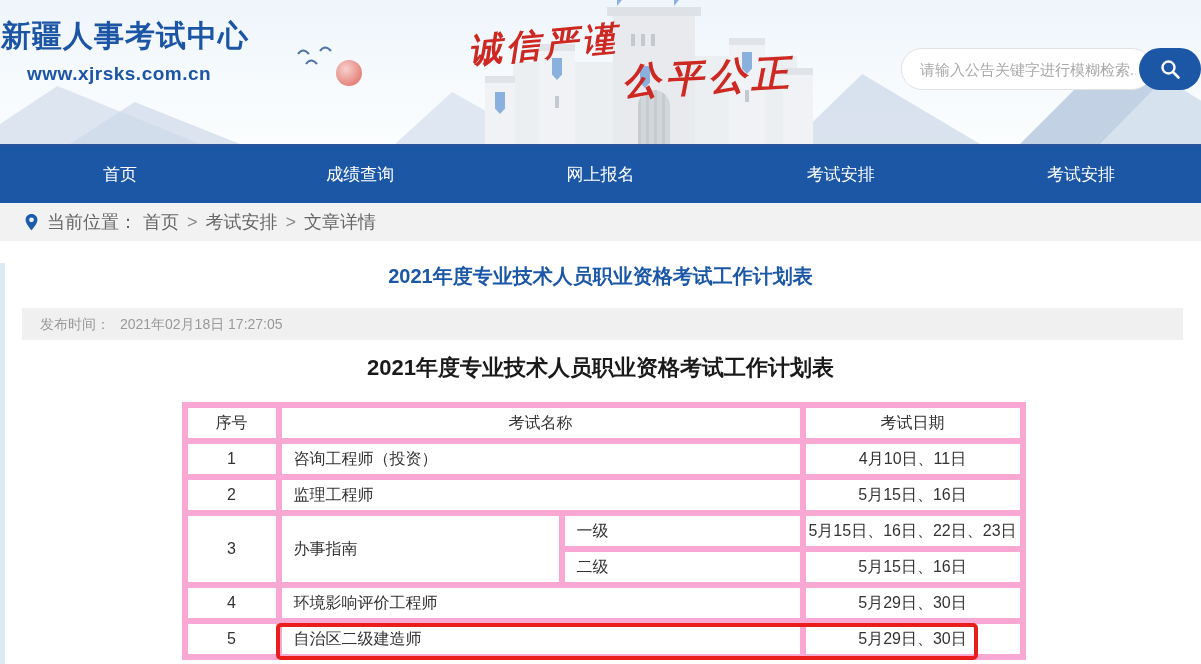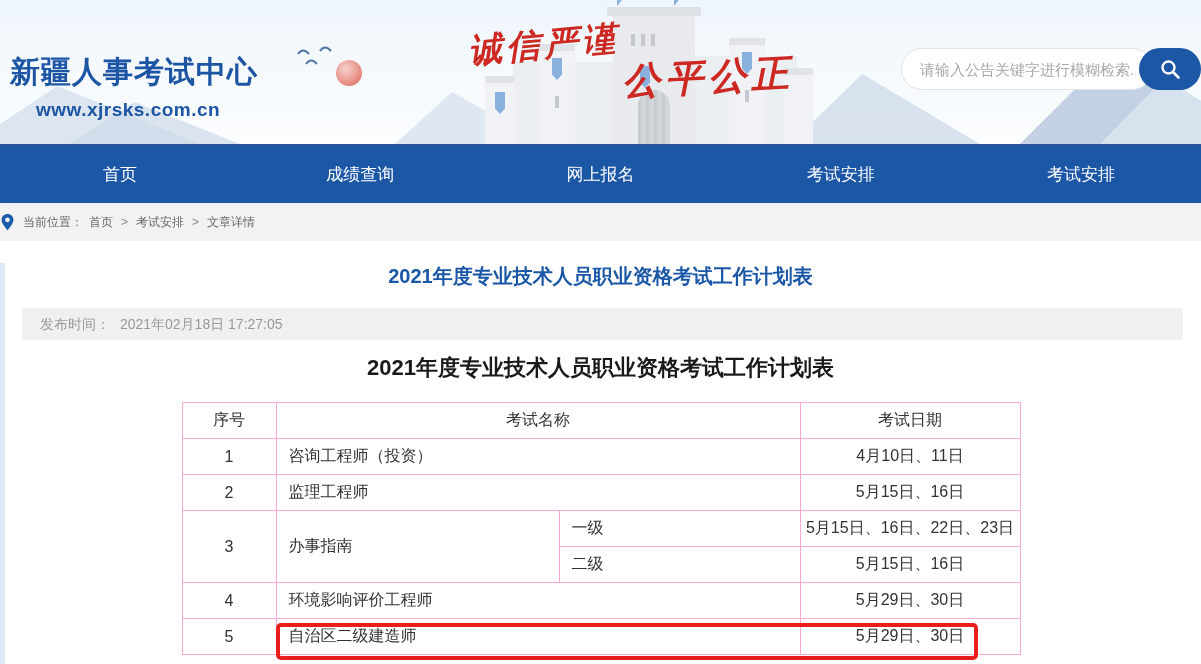--- a/index.html
+++ b/index.html
@@ -5,21 +5,21 @@
   * { margin:0; padding:0; box-sizing:border-box; }
   html,body { width:1201px; height:664px; overflow:hidden; background:#fff;
               font-family:"Liberation Sans", sans-serif; }
   .page { position:relative; width:1201px; height:664px; }
 
   
   .site-header { position:relative; height:146px;
     background:linear-gradient(180deg,#eef5fb 0%,#f6fafd 55%,#fbfdfe 100%);
     border-bottom:2px solid #29559c; overflow:hidden; }
 
-  .logo { position:absolute; left:10px; top:16px; z-index:6;margin-top:36px; }
+  .logo { position:absolute; left:1px; top:16px; z-index:6; }
   .site-name { font-size:30px; font-weight:bold; color:#1c55a4; letter-spacing:1px; }
   .site-url  { font-size:19px; font-weight:bold; color:#1c55a4; margin:6px 0 0 26px; letter-spacing:.5px; }
 
   
   .mtn { position:absolute; bottom:0; clip-path:polygon(0 100%,38% 0,100% 100%); z-index:1; }
   .mtn.m1 { left:-30px; width:230px; height:58px; background:#dde6f0; }
   .mtn.m2 { left:70px;  width:170px; height:42px; background:#cdd9e8; opacity:.7; }
   .mtn.m3 { left:1020px; width:250px; height:95px; background:#c2d1e4; }
   .mtn.m4 { left:1100px; width:170px; height:66px; background:#d6e2ee; }
   .mtn.m5 { left:395px; width:150px; height:52px; background:#dfe8f2; }
@@ -70,40 +70,40 @@
   .search button { position:absolute; right:0; top:0; width:62px; height:42px; border:none; cursor:pointer;
                    border-radius:21px; background:#1c57a6; display:flex; align-items:center; justify-content:center; }
 
   
   .main-nav { display:flex; height:57px; background:#1c57a6; }
   .nav-item { flex:1; text-align:center; line-height:57px; color:#fff; font-size:17px;
               text-decoration:none; cursor:pointer; }
 
   
   .breadcrumb-bar { height:38px; background:#f2f2f2; display:flex; align-items:center;
-                    font-size:12px; color:#666; }
+                    padding-left:24px; font-size:18px; color:#666; }
   .breadcrumb-bar .pin { margin-right:8px; display:flex; }
   .breadcrumb-bar a { color:#666; text-decoration:none; cursor:pointer; }
   .breadcrumb-bar .sep { margin:0 8px; color:#888; }
   .breadcrumb-bar .prefix { margin-right:6px; }
 
   
   .content { position:relative; background:#fff; height:421px; }
   .content::before { content:""; position:absolute; left:0; top:0; bottom:0; width:5px; background:#dce9f7; }
   .article-title { margin-top:22px; text-align:center; font-size:20px; font-weight:bold;
                    color:#1b57a7; line-height:26px; }
   .publish-bar { margin:19px 18px 0 22px; height:32px; line-height:32px; background:#f0f0f0;
                  font-size:14px; color:#999; padding-left:18px; }
   .publish-bar span { margin-right:6px;text-align:right; }
   .table-title { margin-top:13px; text-align:center; font-size:22px; font-weight:bold;
                  color:#1a1a1a; line-height:30px; }
 
   .table-wrap { position:relative; width:838px; margin:19px auto 0; }
   table { border-collapse:collapse; width:838px; table-layout:fixed; }
-  th, td { border:1px solid #f9a8d4; height:36px; font-size:16px; color:#333;
+  th, td { border:6px solid #f9a8d4; height:36px; font-size:16px; color:#333;
            font-weight:normal; padding:0; }
   th { text-align:center; }
   td.num, td.date { text-align:center; }
   td.name, td.level { text-align:left; padding-left:12px; }
 
   .highlight-box { position:absolute; left:94px; top:221px; width:702px; height:37px;
                    border:4px solid #ea1d1d; border-radius:5px; pointer-events:none; }
 </style>
 </head>
 <body>

